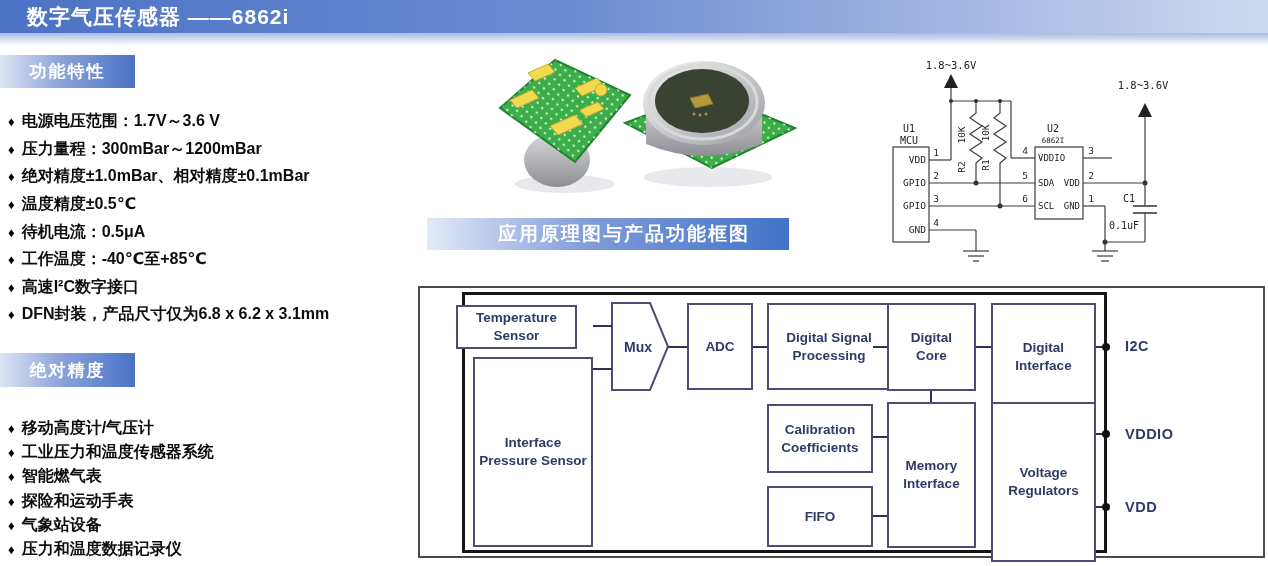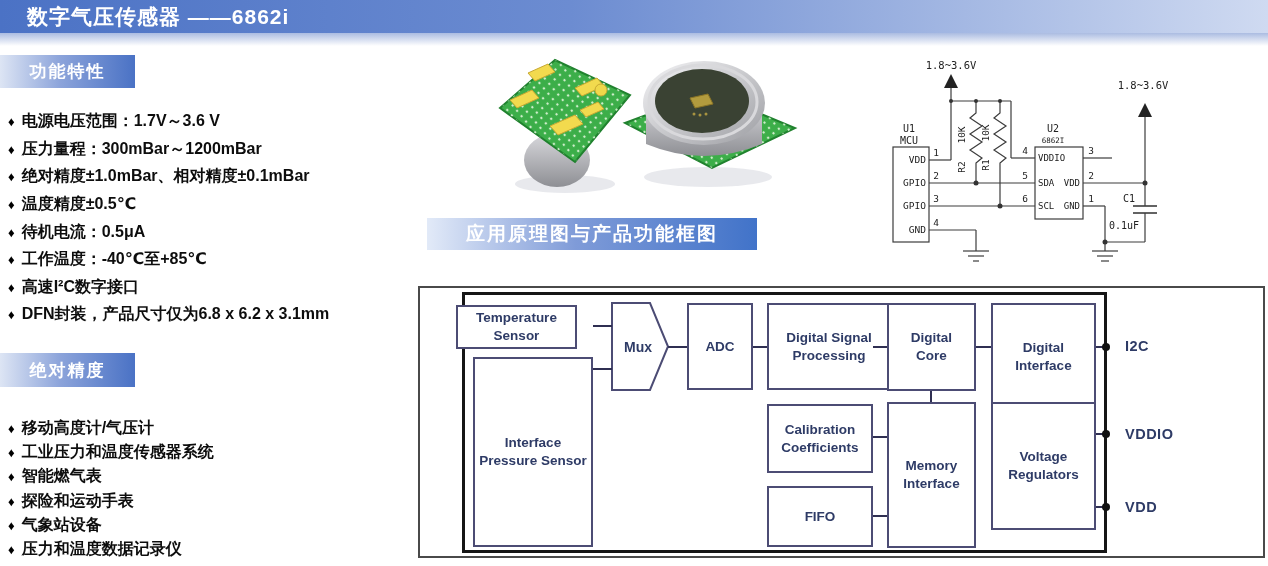--- a/index.html
+++ b/index.html
@@ -27,21 +27,21 @@
   #app-list{top:416px;}
   .li{display:flex;align-items:center;font-weight:bold;color:#0d0d0d;font-size:16px;}
   #feature-list .li{height:27.6px;}
   #app-list .li{height:24.3px;}
   .bullet{margin-right:7px;font-size:13px;color:#000;}
 
   
   .diagram-header{position:absolute;left:427px;top:218px;width:330px;height:32px;
          background:linear-gradient(90deg,#e2eaf8 0%,#7f9bd8 45%,#4173c9 100%);
          color:#fff;font-weight:bold;font-size:19px;letter-spacing:2px;
-         display:flex;align-items:center;justify-content:center;}
+         display:flex;align-items:center;justify-content:center;padding-left:32px;}
 
   
   #outer-box{position:absolute;left:418px;top:286px;width:847px;height:272px;
          border:2px solid #4a4a4a;box-sizing:border-box;background:#fff;}
   #inner-box{position:absolute;left:462px;top:292px;width:645px;height:261px;
          border:3px solid #161616;box-sizing:border-box;background:#fff;}
   .box{position:absolute;border:2px solid #4c4c74;background:#fff;color:#2e3b66;
        font-weight:bold;font-size:13.5px;line-height:1.3;box-sizing:border-box;
        display:flex;align-items:center;justify-content:center;text-align:center;}
   .mux-label{position:absolute;display:flex;align-items:center;justify-content:center;
@@ -290,21 +290,21 @@
     </div>
   <div class="box" style="left:767px;top:404px;width:106px;height:69px;">
       <span>Calibration Coefficients</span>
     </div>
   <div class="box" style="left:767px;top:486px;width:106px;height:61px;">
       <span>FIFO</span>
     </div>
   <div class="box" style="left:887px;top:402px;width:89px;height:146px;padding:0 8px;">
       <span>Memory Interface</span>
     </div>
-  <div class="box" style="left:991px;top:402px;width:105px;height:128px;padding:13px 10px;">
+  <div class="box" style="left:991px;top:402px;width:105px;height:160px;padding:13px 10px;">
       <span>Voltage Regulators</span>
     </div>
 
   <div class="port" style="left:1125px;top:338px;">I2C</div>
   <div class="port" style="left:1125px;top:426px;">VDDIO</div>
   <div class="port" style="left:1125px;top:499px;">VDD</div>
 
   <svg id="wires" width="1268" height="566" viewBox="0 0 1268 566">
     <polygon points="612,303 650,303 668,346.5 650,390 612,390" fill="#fff" stroke="#4c4c74" stroke-width="2"></polygon>
     <g stroke="#2f2f52" stroke-width="2">

